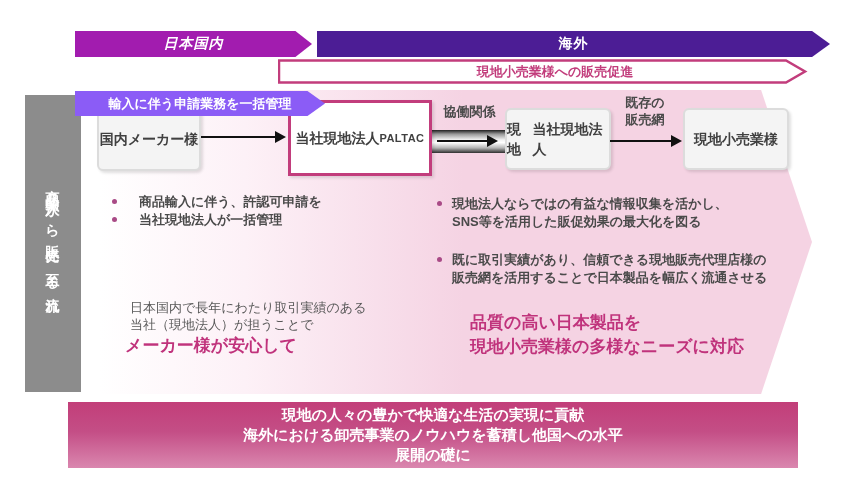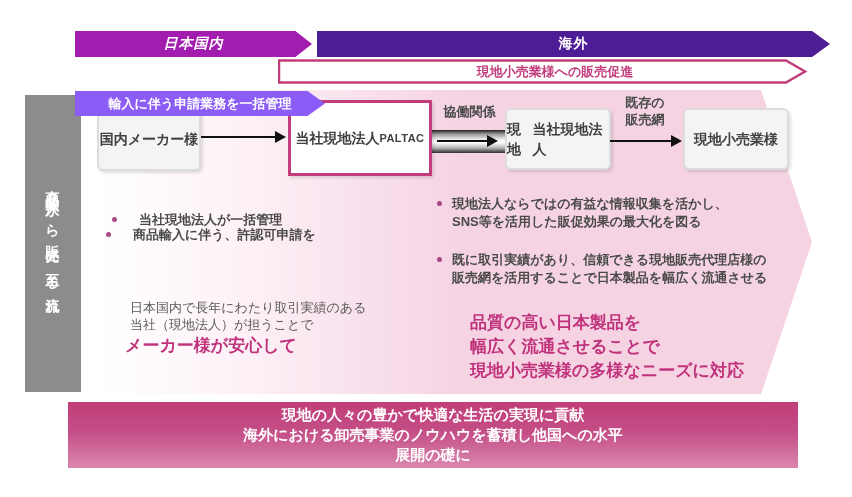--- a/index.html
+++ b/index.html
@@ -122,21 +122,21 @@
   <div class="abs flow-label" style="left:600px;top:94px;width:90px;">
     <div>既存の</div>
     <div>販売網</div>
   </div>
 
   <div class="abs flow-box" style="left:683px;top:108px;width:102px;height:58px;">
     <span>現地</span>
     <span>小売業様</span>
   </div>
 
-  <div class="abs bullet-row" style="left:106px;top:193px;margin-top:33px;">
+  <div class="abs bullet-row" style="left:112px;top:193px;">
     <span class="dot"></span>
     <span class="bullet-text" style="padding-left:12px;">商品輸入に伴う、許認可申請を</span>
   </div>
   <div class="abs bullet-row" style="left:112px;top:211px;">
     <span class="dot"></span>
     <span class="bullet-text" style="padding-left:12px;">当社現地法人が一括管理</span>
   </div>
   <div class="abs para" style="left:130px;top:299px;">
     <div>日本国内で長年にわたり取引実績のある</div>
     <div>当社（現地法人）が担うことで</div>
@@ -154,21 +154,20 @@
   </div>
   <div class="abs bullet-row" style="left:437px;top:251px;">
     <span class="dot"></span>
     <span class="bullet-text">
       <div>既に取引実績があり、信頼できる現地販売代理店様の</div>
       <div>販売網を活用することで日本製品を幅広く流通させる</div>
     </span>
   </div>
   <div class="abs highlight hl-right" style="left:470px;top:311px;">
     <div>品質の高い日本製品を</div>
-    <div>幅広く流通させることで</div>
     <div>現地小売業様の多様なニーズに対応</div>
   </div>
 
   <div class="abs bottom-banner">
     <div>現地の人々の豊かで快適な生活の実現に貢献</div>
     <div>海外における卸売事業のノウハウを蓄積し他国への水平</div>
     <div>展開の礎に</div>
   </div>
 
 </div>

